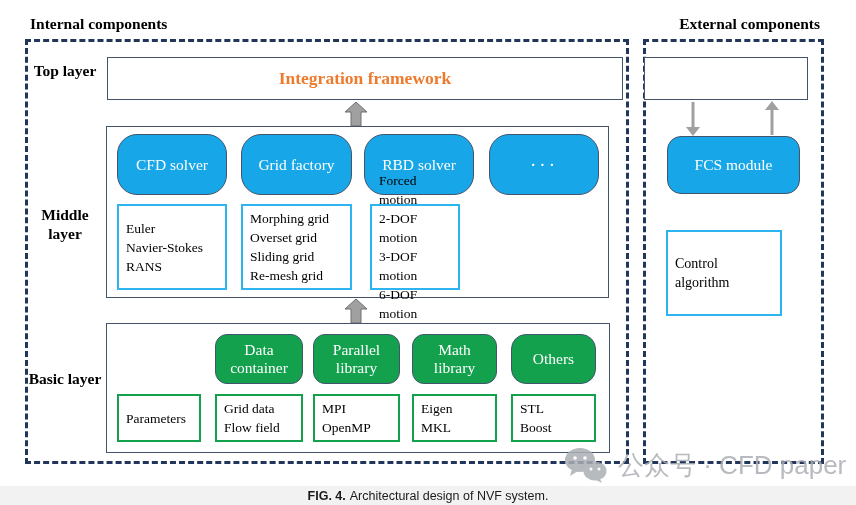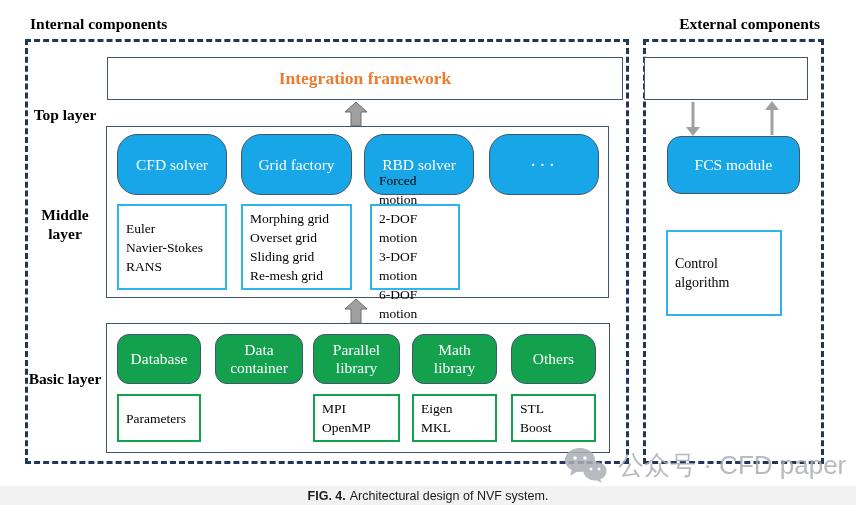--- a/index.html
+++ b/index.html
@@ -9,21 +9,21 @@
   }
   .sec-title { position:absolute; top:15px; font-weight:bold; font-size:15.5px; color:#000; white-space:nowrap; }
   .sec-title.internal { left:30px; }
   .sec-title.external { right:36px; }
 
   .dashed-box { position:absolute; border:3px dashed var(--navy); box-sizing:border-box; z-index:1; background:transparent; }
   .internal-box { left:25px; top:39px; width:604px; height:425px; }
   .external-box { left:643px; top:39px; width:181px; height:425px; }
 
   .layer-label { position:absolute; font-weight:bold; font-size:15.5px; line-height:19px; text-align:center; color:#000; z-index:2; }
-  .layer-top    { left:32px; top:61px;  width:66px;margin-top:44px; }
+  .layer-top    { left:32px; top:61px;  width:66px; }
   .layer-middle { left:26px; top:205px; width:78px; }
   .layer-basic  { left:26px; top:369px; width:78px; }
 
   .bar { position:absolute; top:57px; height:43px; background:#fff; border:1.5px solid var(--slate); box-sizing:border-box; z-index:3; display:flex; align-items:center; justify-content:center; }
   .bar.internal-bar { left:107px; width:516px; }
   .bar.external-bar { left:644px; width:164px; }
   .integration-text { color:var(--orange); font-weight:bold; font-size:17.5px; }
 
   .container-box { position:absolute; background:#fff; border:1.5px solid var(--slate); box-sizing:border-box; z-index:2; }
   .middle-box { left:106px; top:126px; width:503px; height:172px; }
@@ -111,28 +111,31 @@
   </div>
   <div class="sub-box cyan-border mid-sub" style="left:364px;width:90px;margin-left:6px;">
     <div>Forced motion</div>
     <div>2-DOF motion</div>
     <div>3-DOF motion</div>
     <div>6-DOF motion</div>
   </div>
 
   <div class="container-box basic-box"></div>
 
-  <div class="module-head green" style="left:117px;width:84px;">Database</div>
   <div class="module-head green" style="left:215px;width:88px;">Data container</div>
   <div class="module-head green" style="left:313px;width:87px;">Parallel library</div>
   <div class="module-head green" style="left:412px;width:85px;">Math library</div>
   <div class="module-head green" style="left:511px;width:85px;border-radius:15px;">Others</div>
 
   <div class="sub-box green-border basic-sub" style="left:117px;width:84px;">
     <div>Parameters</div>
+  </div>
+  <div class="sub-box green-border basic-sub" style="left:215px;width:88px;">
+    <div>Grid data</div>
+    <div>Flow field</div>
   </div>
   <div class="sub-box green-border basic-sub" style="left:313px;width:87px;">
     <div>MPI</div>
     <div>OpenMP</div>
   </div>
   <div class="sub-box green-border basic-sub" style="left:511px;width:85px;">
     <div>STL</div>
     <div>Boost</div>
   </div>
   <div class="sub-box green-border basic-sub" style="left:412px;width:85px;">

